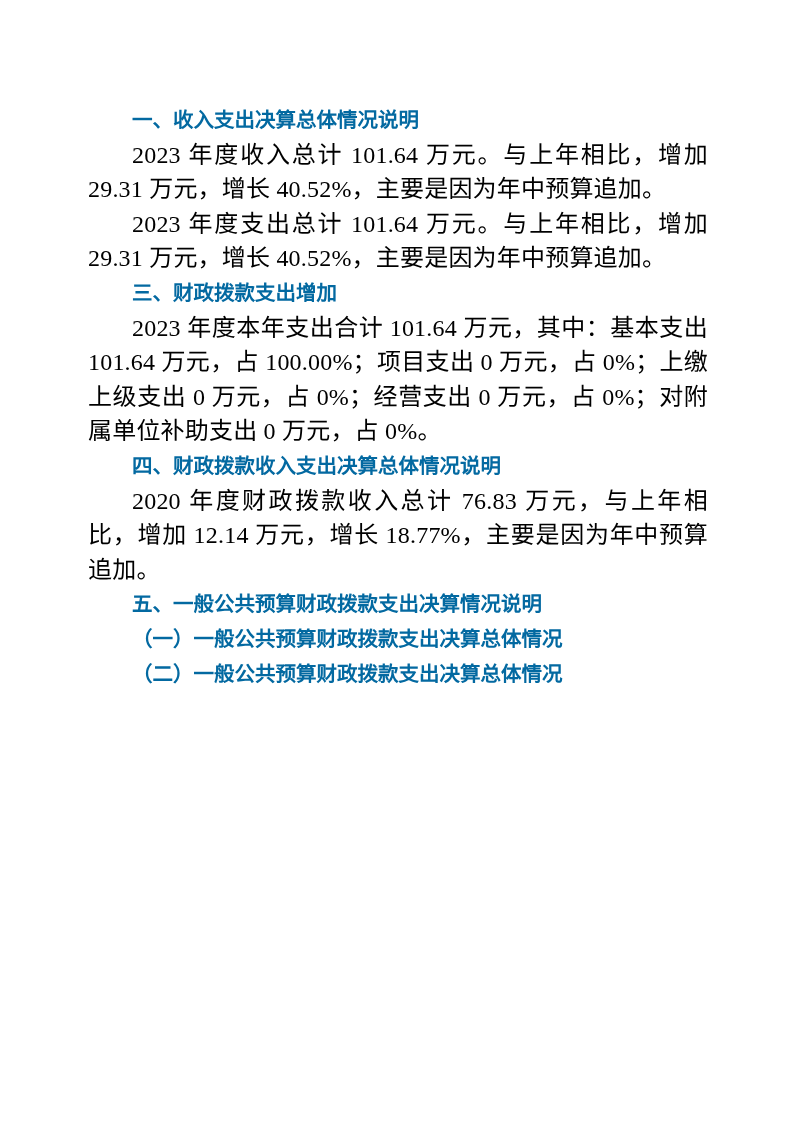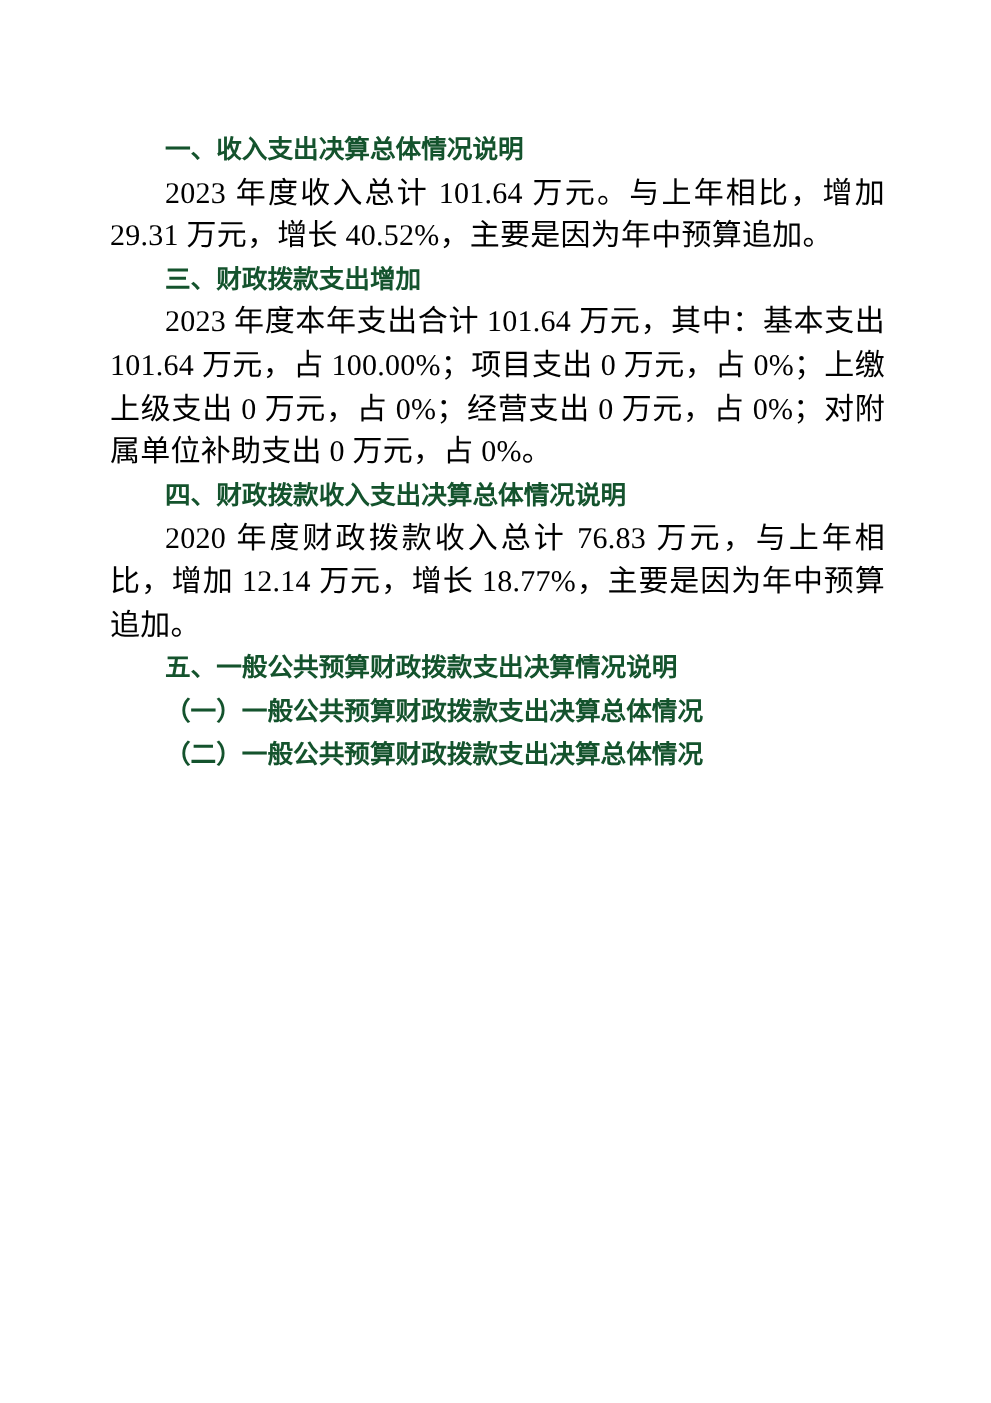--- a/index.html
+++ b/index.html
@@ -22,21 +22,21 @@
     color: #000000;
   }
   .doc-heading-1,
   .doc-heading-2 {
     margin: 0;
     font-family: "Liberation Sans", "DejaVu Sans", sans-serif;
     font-weight: 700;
     font-size: 20.5px;
     line-height: 34.6px;
     text-indent: 44px;
-    color: #14532d;
+    color: #0369a1;
     white-space: normal;
   }
   .doc-paragraph {
     margin: 0;
     font-family: "Liberation Serif", "DejaVu Serif", serif;
     font-size: 24px;
     line-height: 34.6px;
     text-indent: 44px;
     text-align: justify;
     text-justify: inter-character;
@@ -44,20 +44,21 @@
     letter-spacing: 0.2px;
   }
 </style>
 </head>
 <body>
 
 <div class="doc-page">
   <div class="doc-content">
     <h3 class="doc-heading-1">一、收入支出决算总体情况说明</h3>
     <p class="doc-paragraph">2023 年度收入总计 101.64 万元。与上年相比，增加 29.31 万元，增长 40.52%，主要是因为年中预算追加。</p>
+    <p class="doc-paragraph">2023 年度支出总计 101.64 万元。与上年相比，增加 29.31 万元，增长 40.52%，主要是因为年中预算追加。</p>
     <h3 class="doc-heading-1">三、财政拨款支出增加</h3>
     <p class="doc-paragraph">2023 年度本年支出合计 101.64 万元，其中：基本支出 101.64 万元，占 100.00%；项目支出 0 万元，占 0%；上缴上级支出 0 万元，占 0%；经营支出 0 万元，占 0%；对附属单位补助支出 0 万元，占 0%。</p>
     <h3 class="doc-heading-1">四、财政拨款收入支出决算总体情况说明</h3>
     <p class="doc-paragraph">2020 年度财政拨款收入总计 76.83 万元，与上年相比，增加 12.14 万元，增长 18.77%，主要是因为年中预算追加。</p>
     <h3 class="doc-heading-1">五、一般公共预算财政拨款支出决算情况说明</h3>
     <h3 class="doc-heading-2">（一）一般公共预算财政拨款支出决算总体情况</h3>
     <h3 class="doc-heading-2">（二）一般公共预算财政拨款支出决算总体情况</h3>
   </div>
 </div>
 

